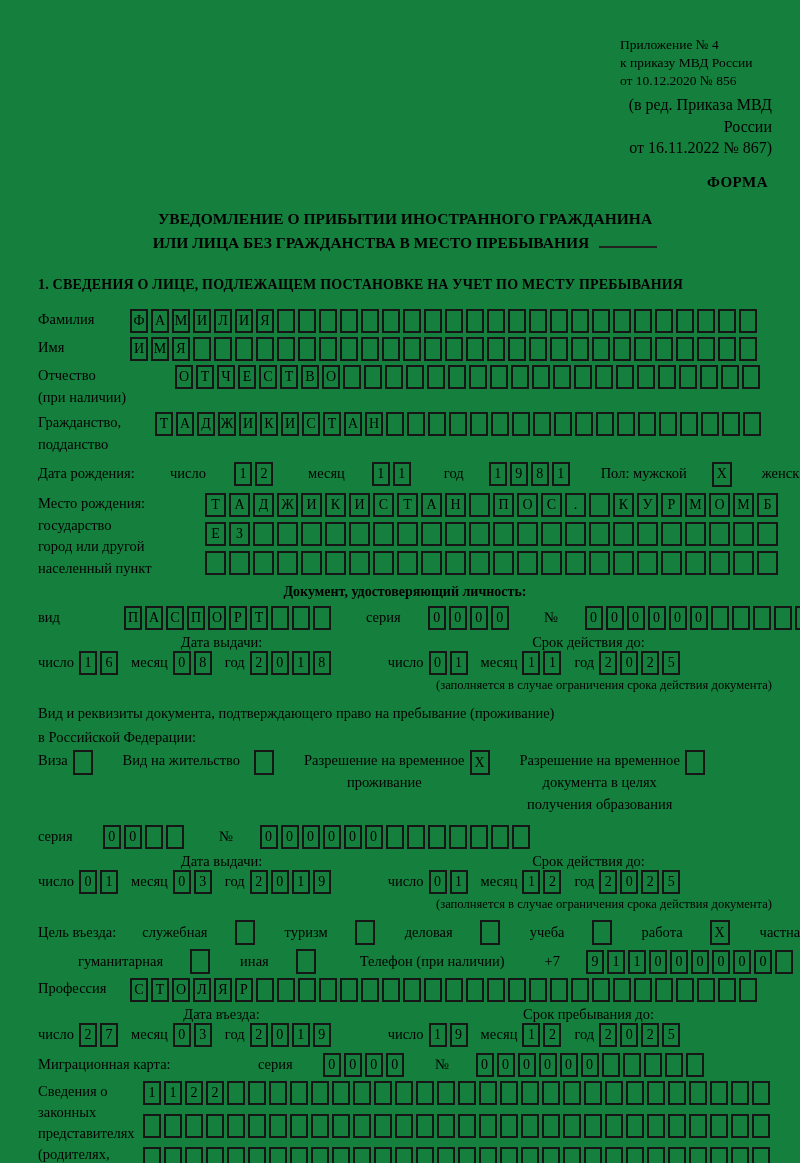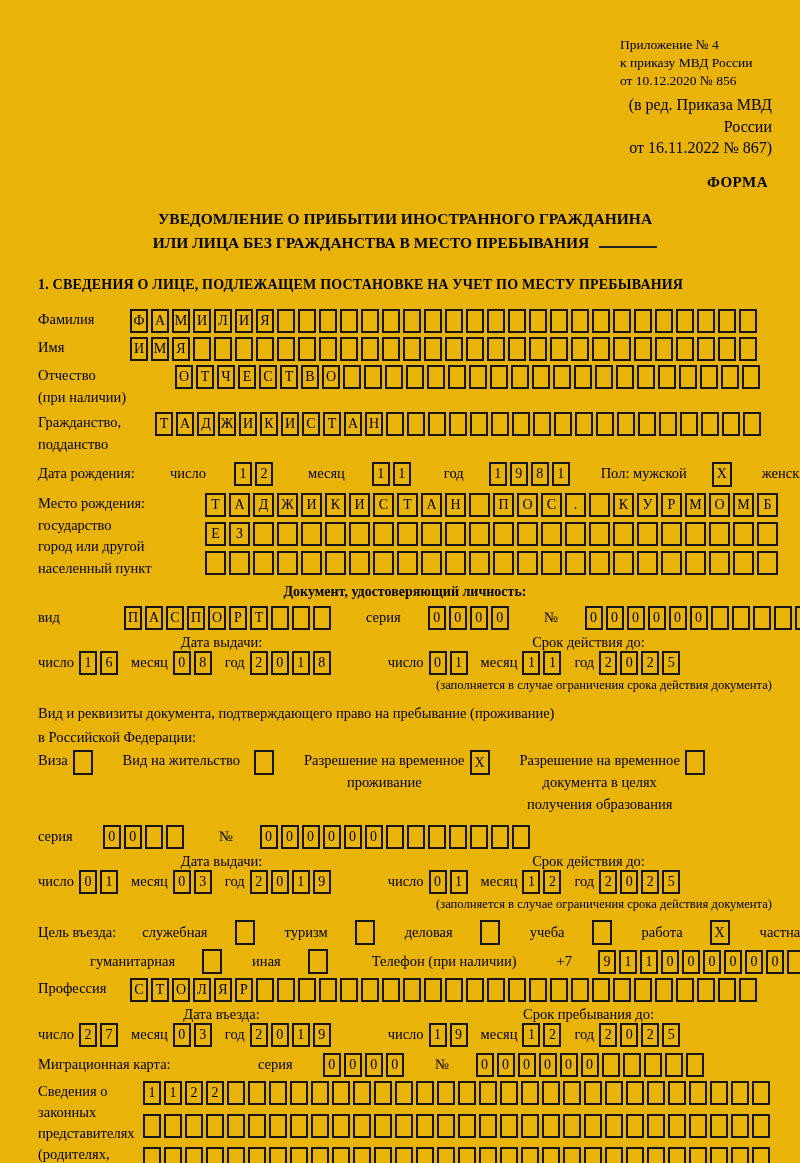--- a/index.html
+++ b/index.html
@@ -1,17 +1,17 @@
 <!DOCTYPE html>
 <html><head>
 <meta charset="utf-8">
 <style>
   html,body{margin:0;padding:0;background:#fff;}
   .page{position:relative;width:800px;height:1163px;box-sizing:border-box;
-        padding:36px 28px 0 38px;background:#eab308;color:#000;overflow:hidden;
+        padding:36px 28px 0 38px;background:#15803d;color:#000;overflow:hidden;
         font-family:"Liberation Serif","DejaVu Serif",serif;}
   
   .appendix{margin-left:582px;font-size:13.5px;line-height:1.32;}
   .appendix .amend{font-size:16px;text-align:right;}
   .appendix .amend.first{margin-top:5px;}
   .forma{text-align:right;font-weight:bold;font-size:15px;margin-top:16px;padding-right:4px;letter-spacing:.5px;}
   .title{text-align:center;font-weight:bold;font-size:15.5px;margin-top:16px;line-height:1.55;}
   .tline{display:inline-block;width:58px;height:13px;border-bottom:2.5px solid #222;margin-left:10px;}
   .sec1{font-weight:bold;font-size:14px;margin-top:22px;margin-bottom:16px;letter-spacing:.2px;}
   
@@ -35,21 +35,21 @@
   .dgroup .lbl{margin:0 5px 0 10px;}
   .dgroup .lbl:first-child{margin-left:0;}
   .dgroup+.dgroup{margin-left:54px;}
   .note{font-size:12.6px;text-align:right;margin:3px 0 8px 0;}
   .intro{font-size:14.5px;line-height:1.7;}
   .permits{margin-bottom:10px;align-items:flex-start;}
   .pgroup{display:flex;align-items:flex-start;font-size:14.5px;line-height:1.5;}
   .pgroup+.pgroup{margin-left:20px;}
   .pgroup .txt{text-align:center;}
   .purpose .lbl,.purpose2 .lbl{margin-right:2px;}
-  .purpose2{margin-left:52px;}
+  .purpose2{margin-left:40px;}
   .nowrap{white-space:nowrap;}
 </style>
 </head>
 <body>
 
 <div class="page">
 
   <div class="appendix">
     <div>Приложение № 4</div>
     <div>к приказу МВД России</div>

